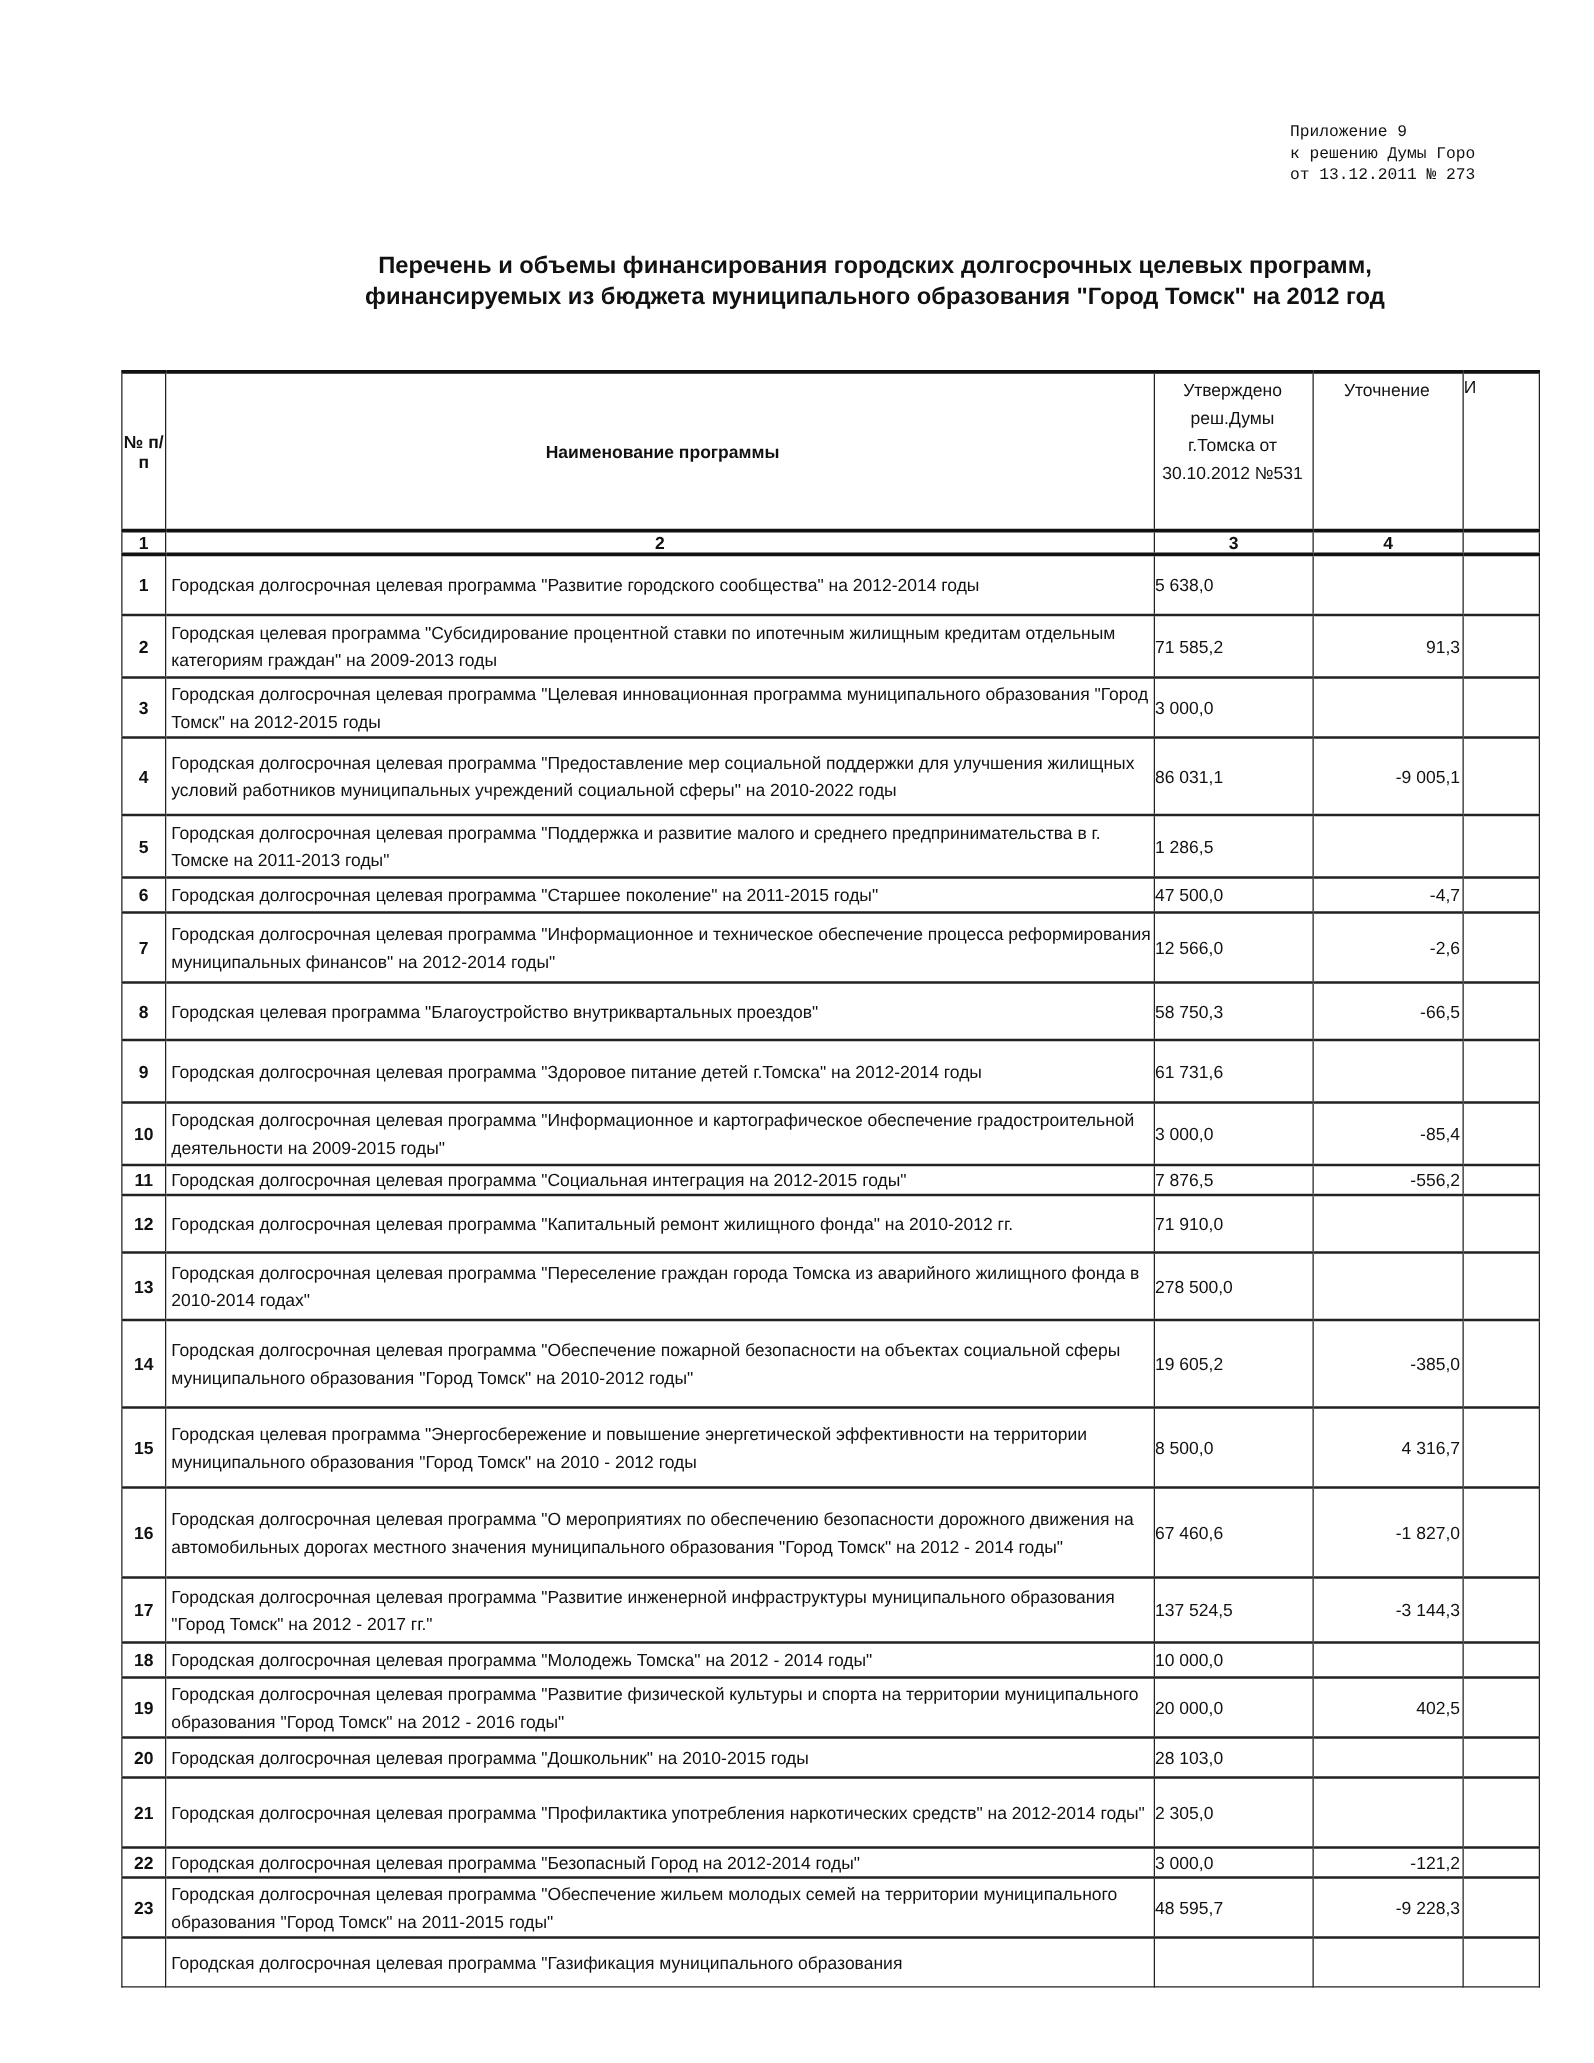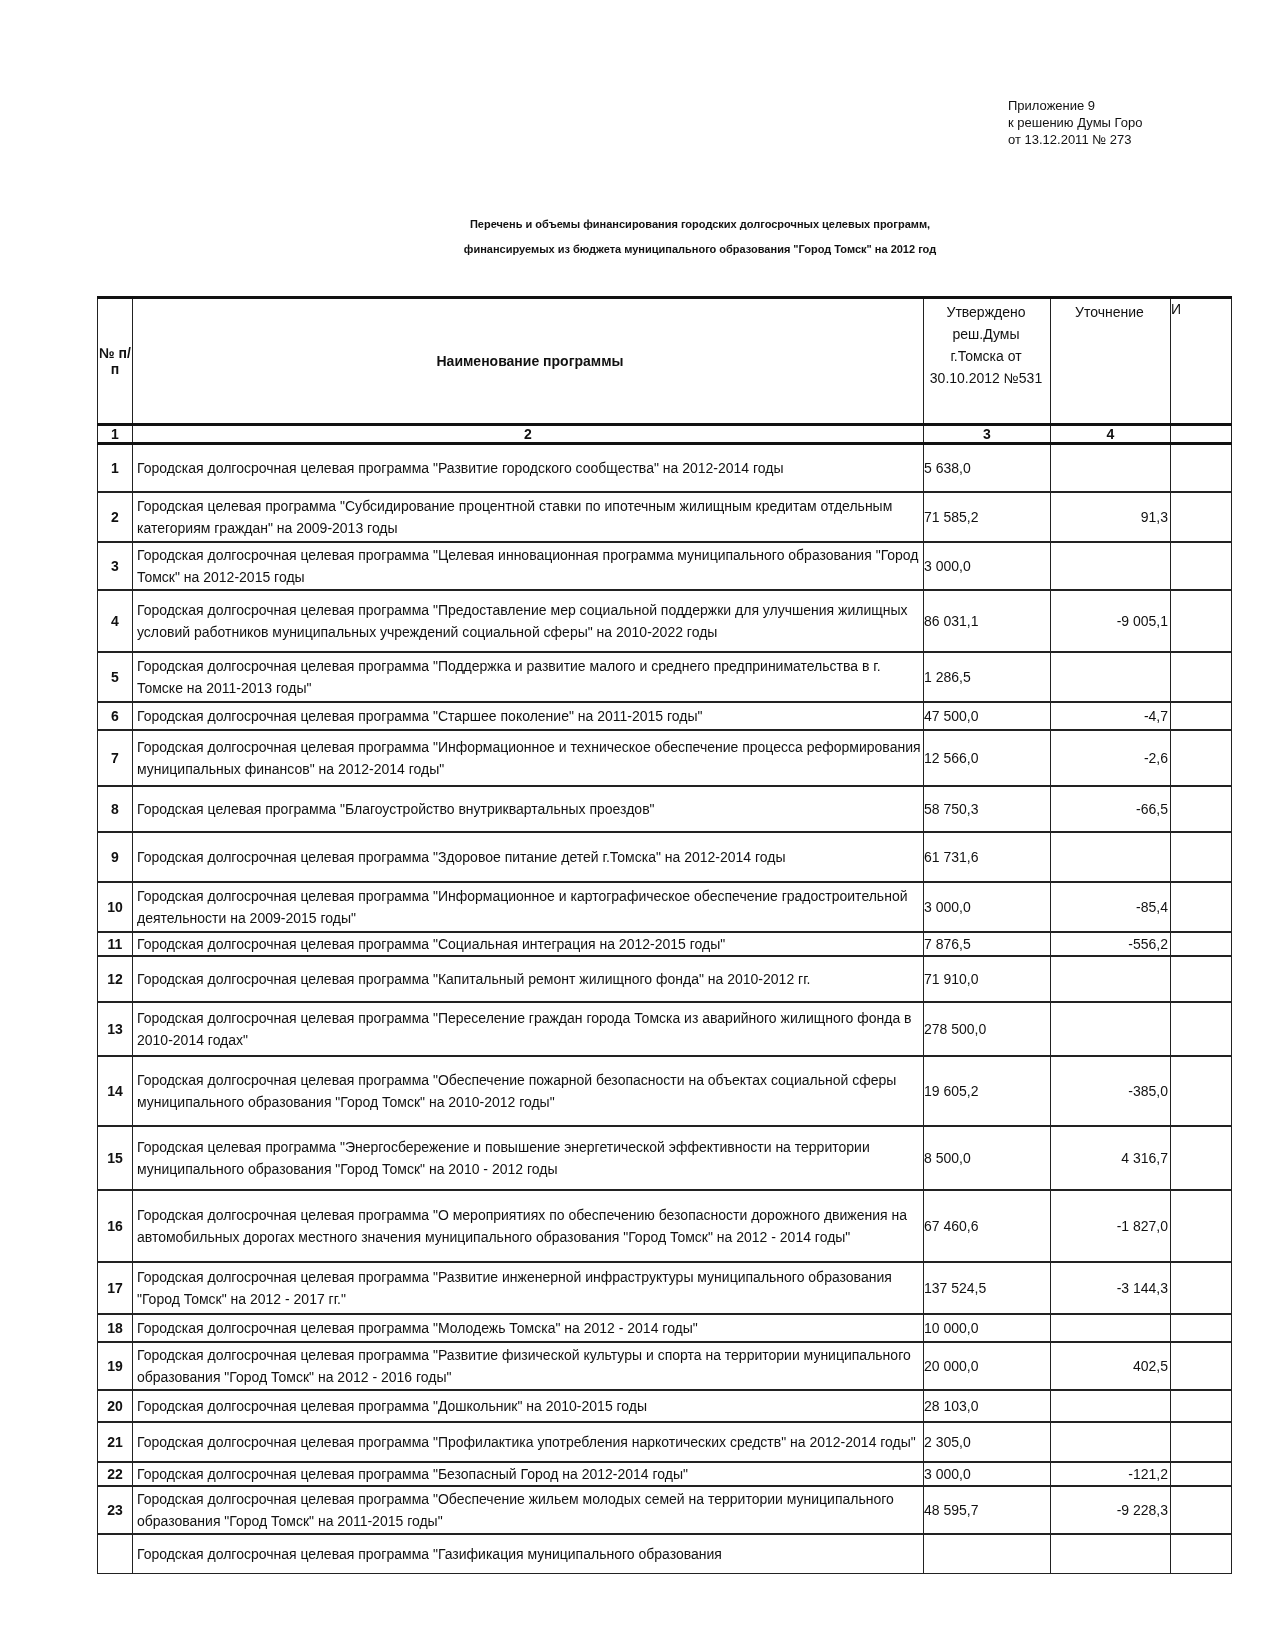--- a/index.html
+++ b/index.html
@@ -1,20 +1,20 @@
 <!DOCTYPE html>
 <html><head>
 <meta charset="utf-8">
 <style>
   html, body { margin:0; padding:0; background:#fff; }
   body { width:1275px; height:1650px; position:relative; overflow:hidden;
          font-family:"Liberation Sans", sans-serif; color:#111; }
-  .appendix { position:absolute; left:1008px; top:97px; font-size:13px; line-height:17px; white-space:nowrap; }
+  .appendix { position:absolute; left:1032px; top:97px; font-size:13px; line-height:17px; white-space:nowrap;font-family:Liberation Mono, monospace; }
   .title { position:absolute; left:200px; width:1000px; top:200px; text-align:center;
-           font-weight:bold; font-size:11px; line-height:25px;margin-top:12px; }
+           font-weight:bold; font-size:19px; line-height:25px; }
   table { position:absolute; left:97px; top:296px; border-collapse:collapse; table-layout:fixed; }
   td, th { border:1px solid #222; font-size:14px; padding:0; vertical-align:middle; }
   th { font-weight:bold; }
   .thead-row th { height:122px; }
   .col-n { width:34px; text-align:center; font-weight:bold; }
   .col-name { width:786px; text-align:left; padding-left:4px; line-height:22px; }
   .col-a { width:124px; text-align:left; padding-right:2px; }
   .col-b { width:117px; text-align:right; padding-right:2px; }
   .col-c { width:60px; }
   th.col-a, th.col-b { text-align:center; font-weight:normal; line-height:22px; vertical-align:top; padding-top:2px; }
@@ -189,21 +189,21 @@
         <td class="col-b">402,5</td>
         <td class="col-c"></td>
       </tr>
       <tr style="height: 32px;">
         <td class="col-n">20</td>
         <td class="col-name">Городская долгосрочная целевая программа  "Дошкольник" на 2010-2015 годы</td>
         <td class="col-a">28 103,0</td>
         <td class="col-b"></td>
         <td class="col-c"></td>
       </tr>
-      <tr style="height: 40px;">
+      <tr style="height: 56px;">
         <td class="col-n">21</td>
         <td class="col-name">Городская долгосрочная целевая программа "Профилактика употребления наркотических средств" на 2012-2014 годы"</td>
         <td class="col-a">2 305,0</td>
         <td class="col-b"></td>
         <td class="col-c"></td>
       </tr>
       <tr style="height: 24px;">
         <td class="col-n">22</td>
         <td class="col-name">Городская долгосрочная целевая программа "Безопасный Город на 2012-2014 годы"</td>
         <td class="col-a">3 000,0</td>

